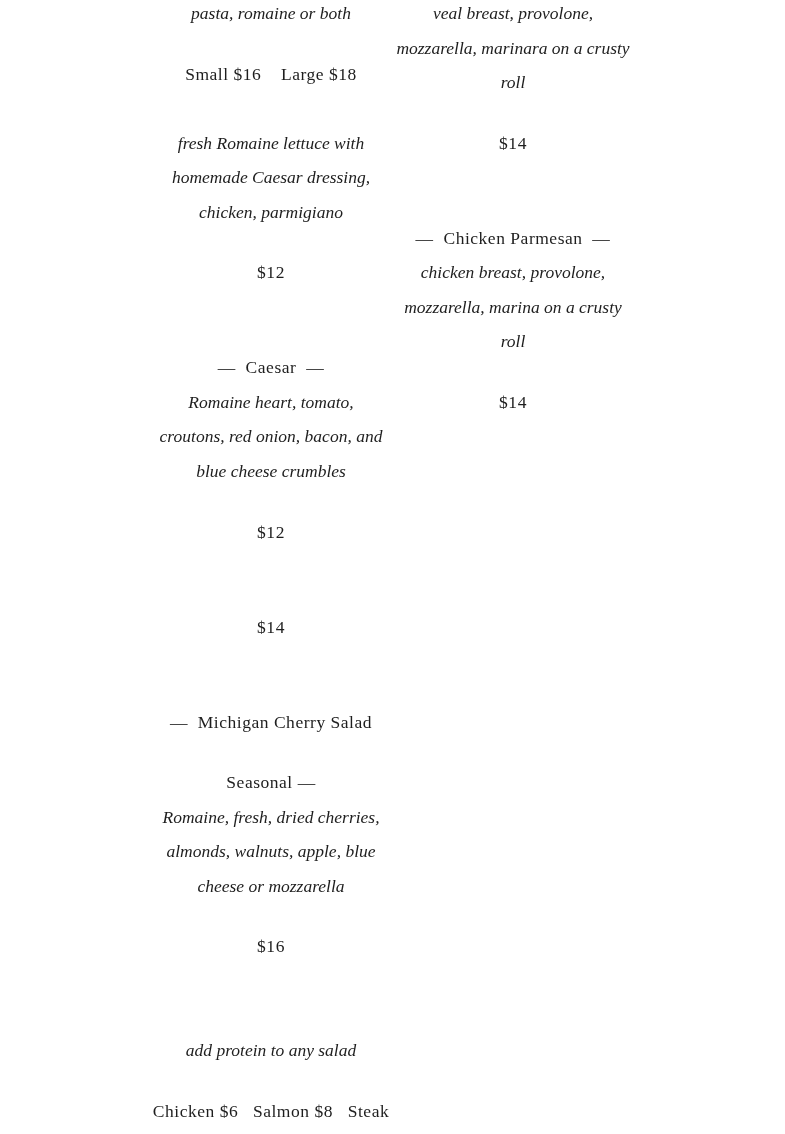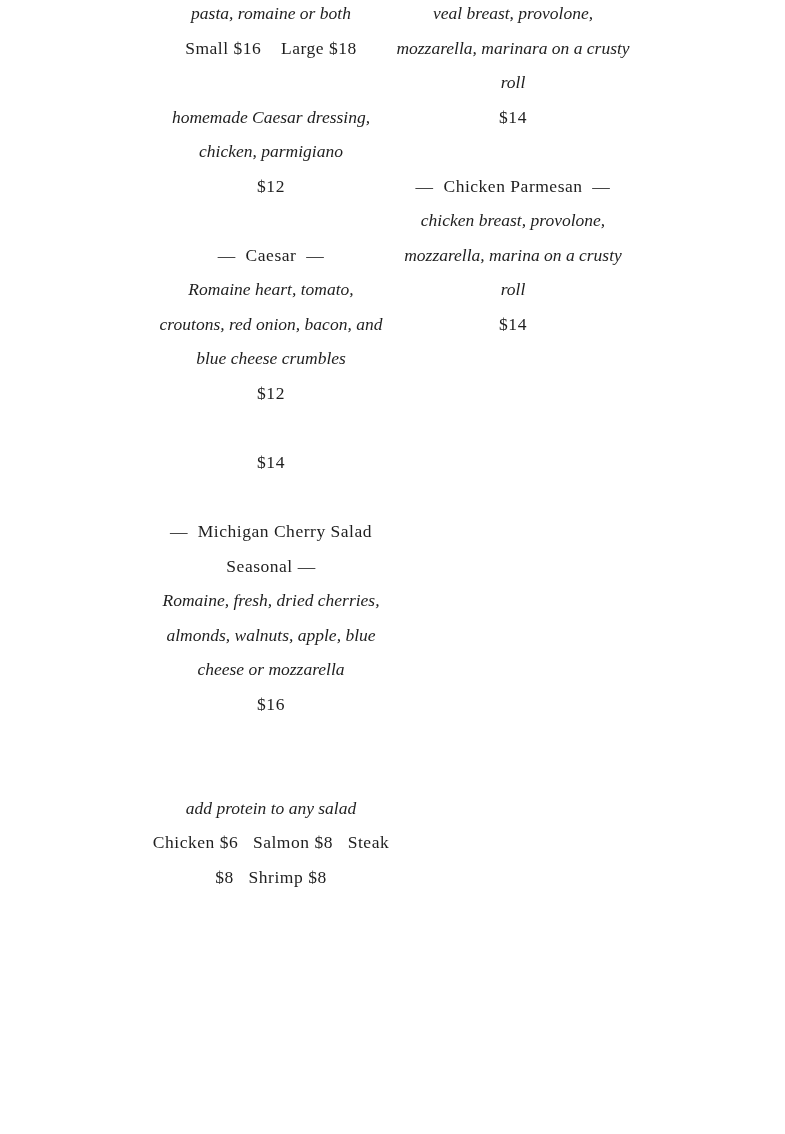--- a/index.html
+++ b/index.html
@@ -31,34 +31,36 @@
     min-height: 34.55px;
     text-align: center;
     font-size: 17.5px;
     white-space: pre;
   }
   .italic {
     font-style: italic;
   }
   .roman {
     letter-spacing: 0.03em;
+    margin-top: 26px;
   }
 </style>
 </head>
 <body style="background: rgb(255, 255, 255); color: rgb(30, 30, 30);">
 
 <div class="page">
   <div class="columns">
     <div class="column">
         <section>
           <div class="line italic">pasta, romaine or both</div>
           <div class="line roman">Small $16    Large $18</div>
         </section>
         <div class="line">&nbsp;</div>
         <section>
+          <div class="line italic">fresh Romaine lettuce with</div>
           <div class="line italic">homemade Caesar dressing,</div>
           <div class="line italic">chicken, parmigiano</div>
           <div class="line roman">$12</div>
         </section>
         <div class="line">&nbsp;</div>
         <section>
           <div class="line roman">—  Caesar  —</div>
           <div class="line italic">Romaine heart, tomato,</div>
           <div class="line italic">croutons, red onion, bacon, and</div>
           <div class="line italic">blue cheese crumbles</div>

